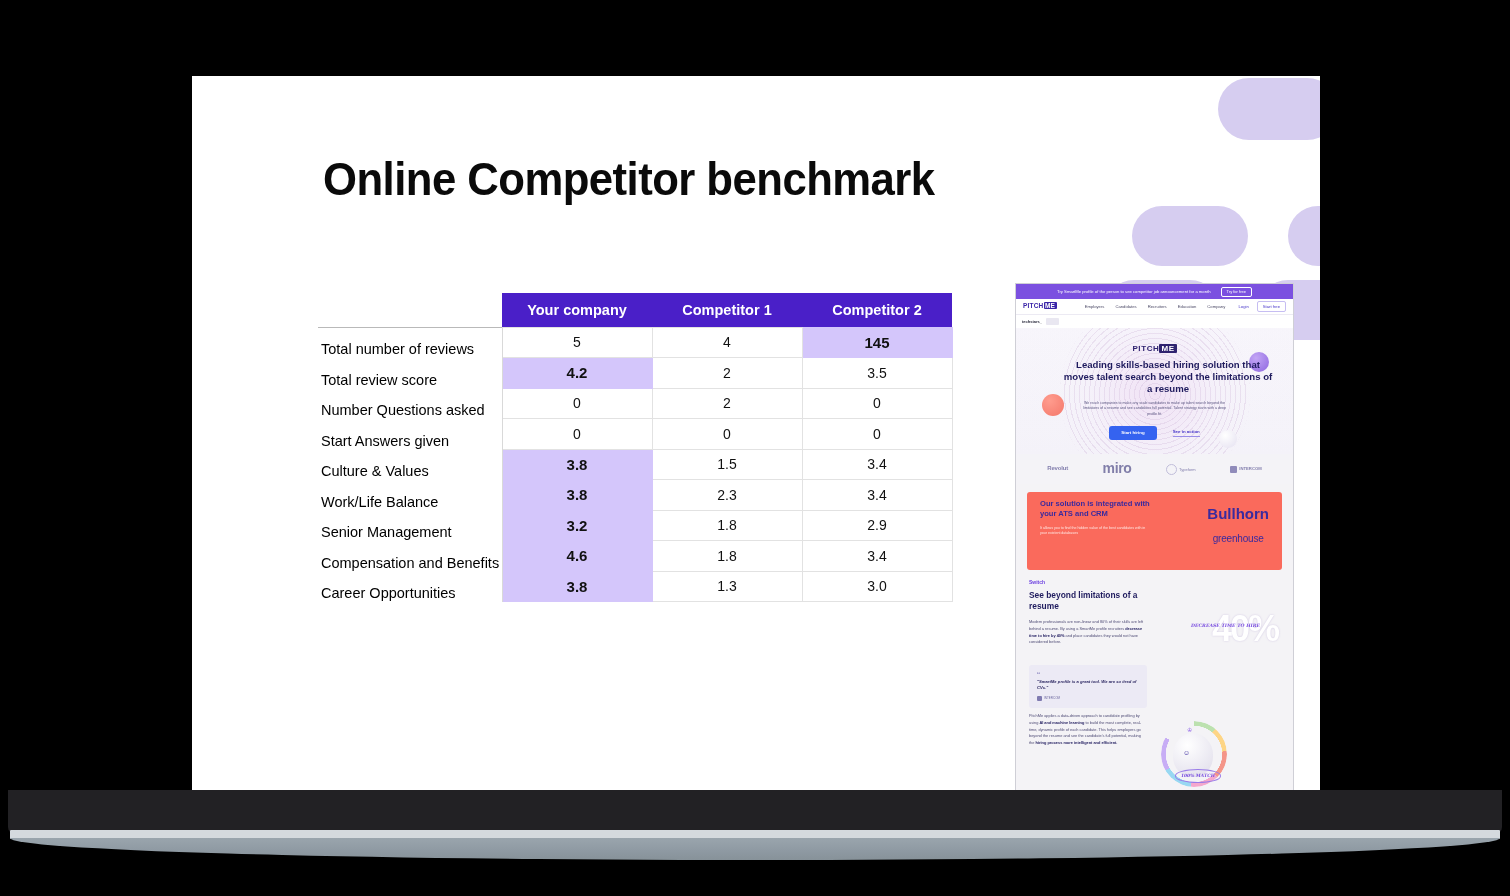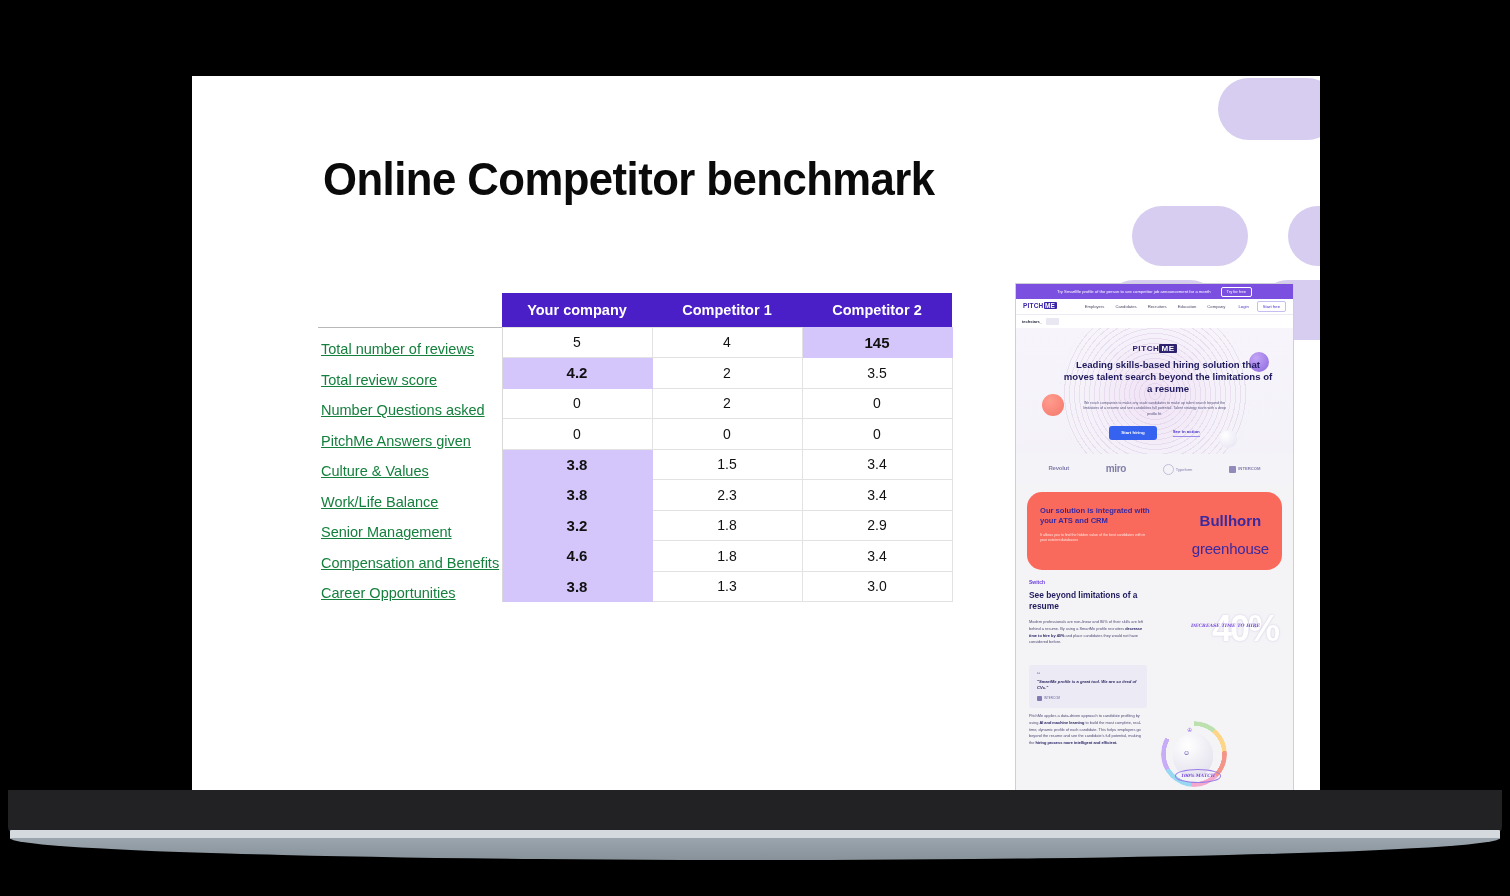--- a/index.html
+++ b/index.html
@@ -103,26 +103,25 @@
     height: 34px;
   }
   .bench-table thead th.corner {
     background: transparent;
     border: none;
   }
   td.rowlabel {
     text-align: left;
     padding-left: 3px;
     font-size: 14.5px;
-    color: #15803d;
+    color: #000000;
     border-right: 1px solid #d9d9d9;
     vertical-align: bottom;
     padding-bottom: 1px;
     line-height: 1;
-    text-decoration: underline;
   }
   td.rowlabel.first { border-top: 1px solid #b9b9b9; }
   td.val {
     text-align: center;
     border: 1px solid #e2e2e2;
     font-size: 14px;
     background: #ffffff;
   }
   td.val.hl {
     background: #d4c6fb;
@@ -243,47 +242,47 @@
   .blob.white { width: 18px; height: 18px; right: 56px; bottom: 6px;
     background: radial-gradient(circle at 35% 30%, #ffffff, #e4e0f0); }
 
   .site-logos {
     height: 30px; background:#f4f3f7;
     display: flex; align-items: center; justify-content: space-around;
     padding: 0 14px;
   }
   .client { color:#6f6aa0; opacity: 0.85; }
   .client.revolut { font-weight:700; font-size:6px; letter-spacing:-0.2px; }
-  .client.miro { font-size:10px; font-weight:700; letter-spacing:-0.4px; color:#6d6a9c;}
+  .client.miro { font-size:14px; font-weight:700; letter-spacing:-0.4px; color:#6d6a9c;}
   .client.typeform { font-size:4px; display:flex; align-items:center; gap:2px;}
   .client.typeform .ring { width:11px; height:11px; border:0.7px solid #b7b3d4; border-radius:50%;}
   .client.intercom { font-size:4.2px; font-weight:700; display:flex; align-items:center; gap:2px;}
   .client.intercom .sq { width:7px; height:7px; background:#7f7ab0; border-radius:1px;}
 
   .site-card {
     margin: 8px 11px 0 11px;
     height: 78px;
     background: #fa6a5c;
-    border-radius: 15px;
+    border-radius: 3px;
     display: flex; align-items: flex-start;
-    padding: 14px 13px;
+    padding: 7px 13px;
   }
   .card-left { width: 112px; }
   .card-h {
     color: #3a2a9e; font-weight: 700; font-size: 7.6px; line-height: 1.35;
   }
   .card-p {
     margin-top: 6px; color: #ffe6e2; font-size: 3.6px; line-height: 1.55;
   }
   .card-right {
     margin-left: auto; display: flex; flex-direction: column;
     align-items: center; gap: 9px; padding-top: 6px;
   }
   .logo-bullhorn { color:#3a2a9e; font-size: 15px; font-weight: 700; }
-  .logo-greenhouse { color:#3a2a9e; font-size: 15px; font-weight: 400; letter-spacing:-0.2px;}
+  .logo-greenhouse { color:#3a2a9e; font-size: 10px; font-weight: 400; letter-spacing:-0.2px;}
 
   .site-switch {
     margin: 9px 0 0 13px;
     color: #6b3fe0; font-weight: 700; font-size: 5px;
   }
   .site-sec2 { display: flex; padding: 2px 13px 0 13px; }
   .sec2-left { width: 118px; }
   .sec2-h {
     color:#1f1b5e; font-weight:700; font-size:8.4px; line-height:1.32; margin-top:3px;
   }
@@ -404,21 +403,21 @@
             <td class="val">2</td>
             <td class="val">3.5</td>
           </tr>
           <tr>
             <td class="rowlabel">Number Questions asked</td>
             <td class="val">0</td>
             <td class="val">2</td>
             <td class="val">0</td>
           </tr>
           <tr>
-            <td class="rowlabel">PitchMe Answers given</td>
+            <td class="rowlabel">Start Answers given</td>
             <td class="val">0</td>
             <td class="val">0</td>
             <td class="val">0</td>
           </tr>
           <tr>
             <td class="rowlabel">Culture &amp; Values</td>
             <td class="val hl">3.8</td>
             <td class="val">1.5</td>
             <td class="val">3.4</td>
           </tr>

